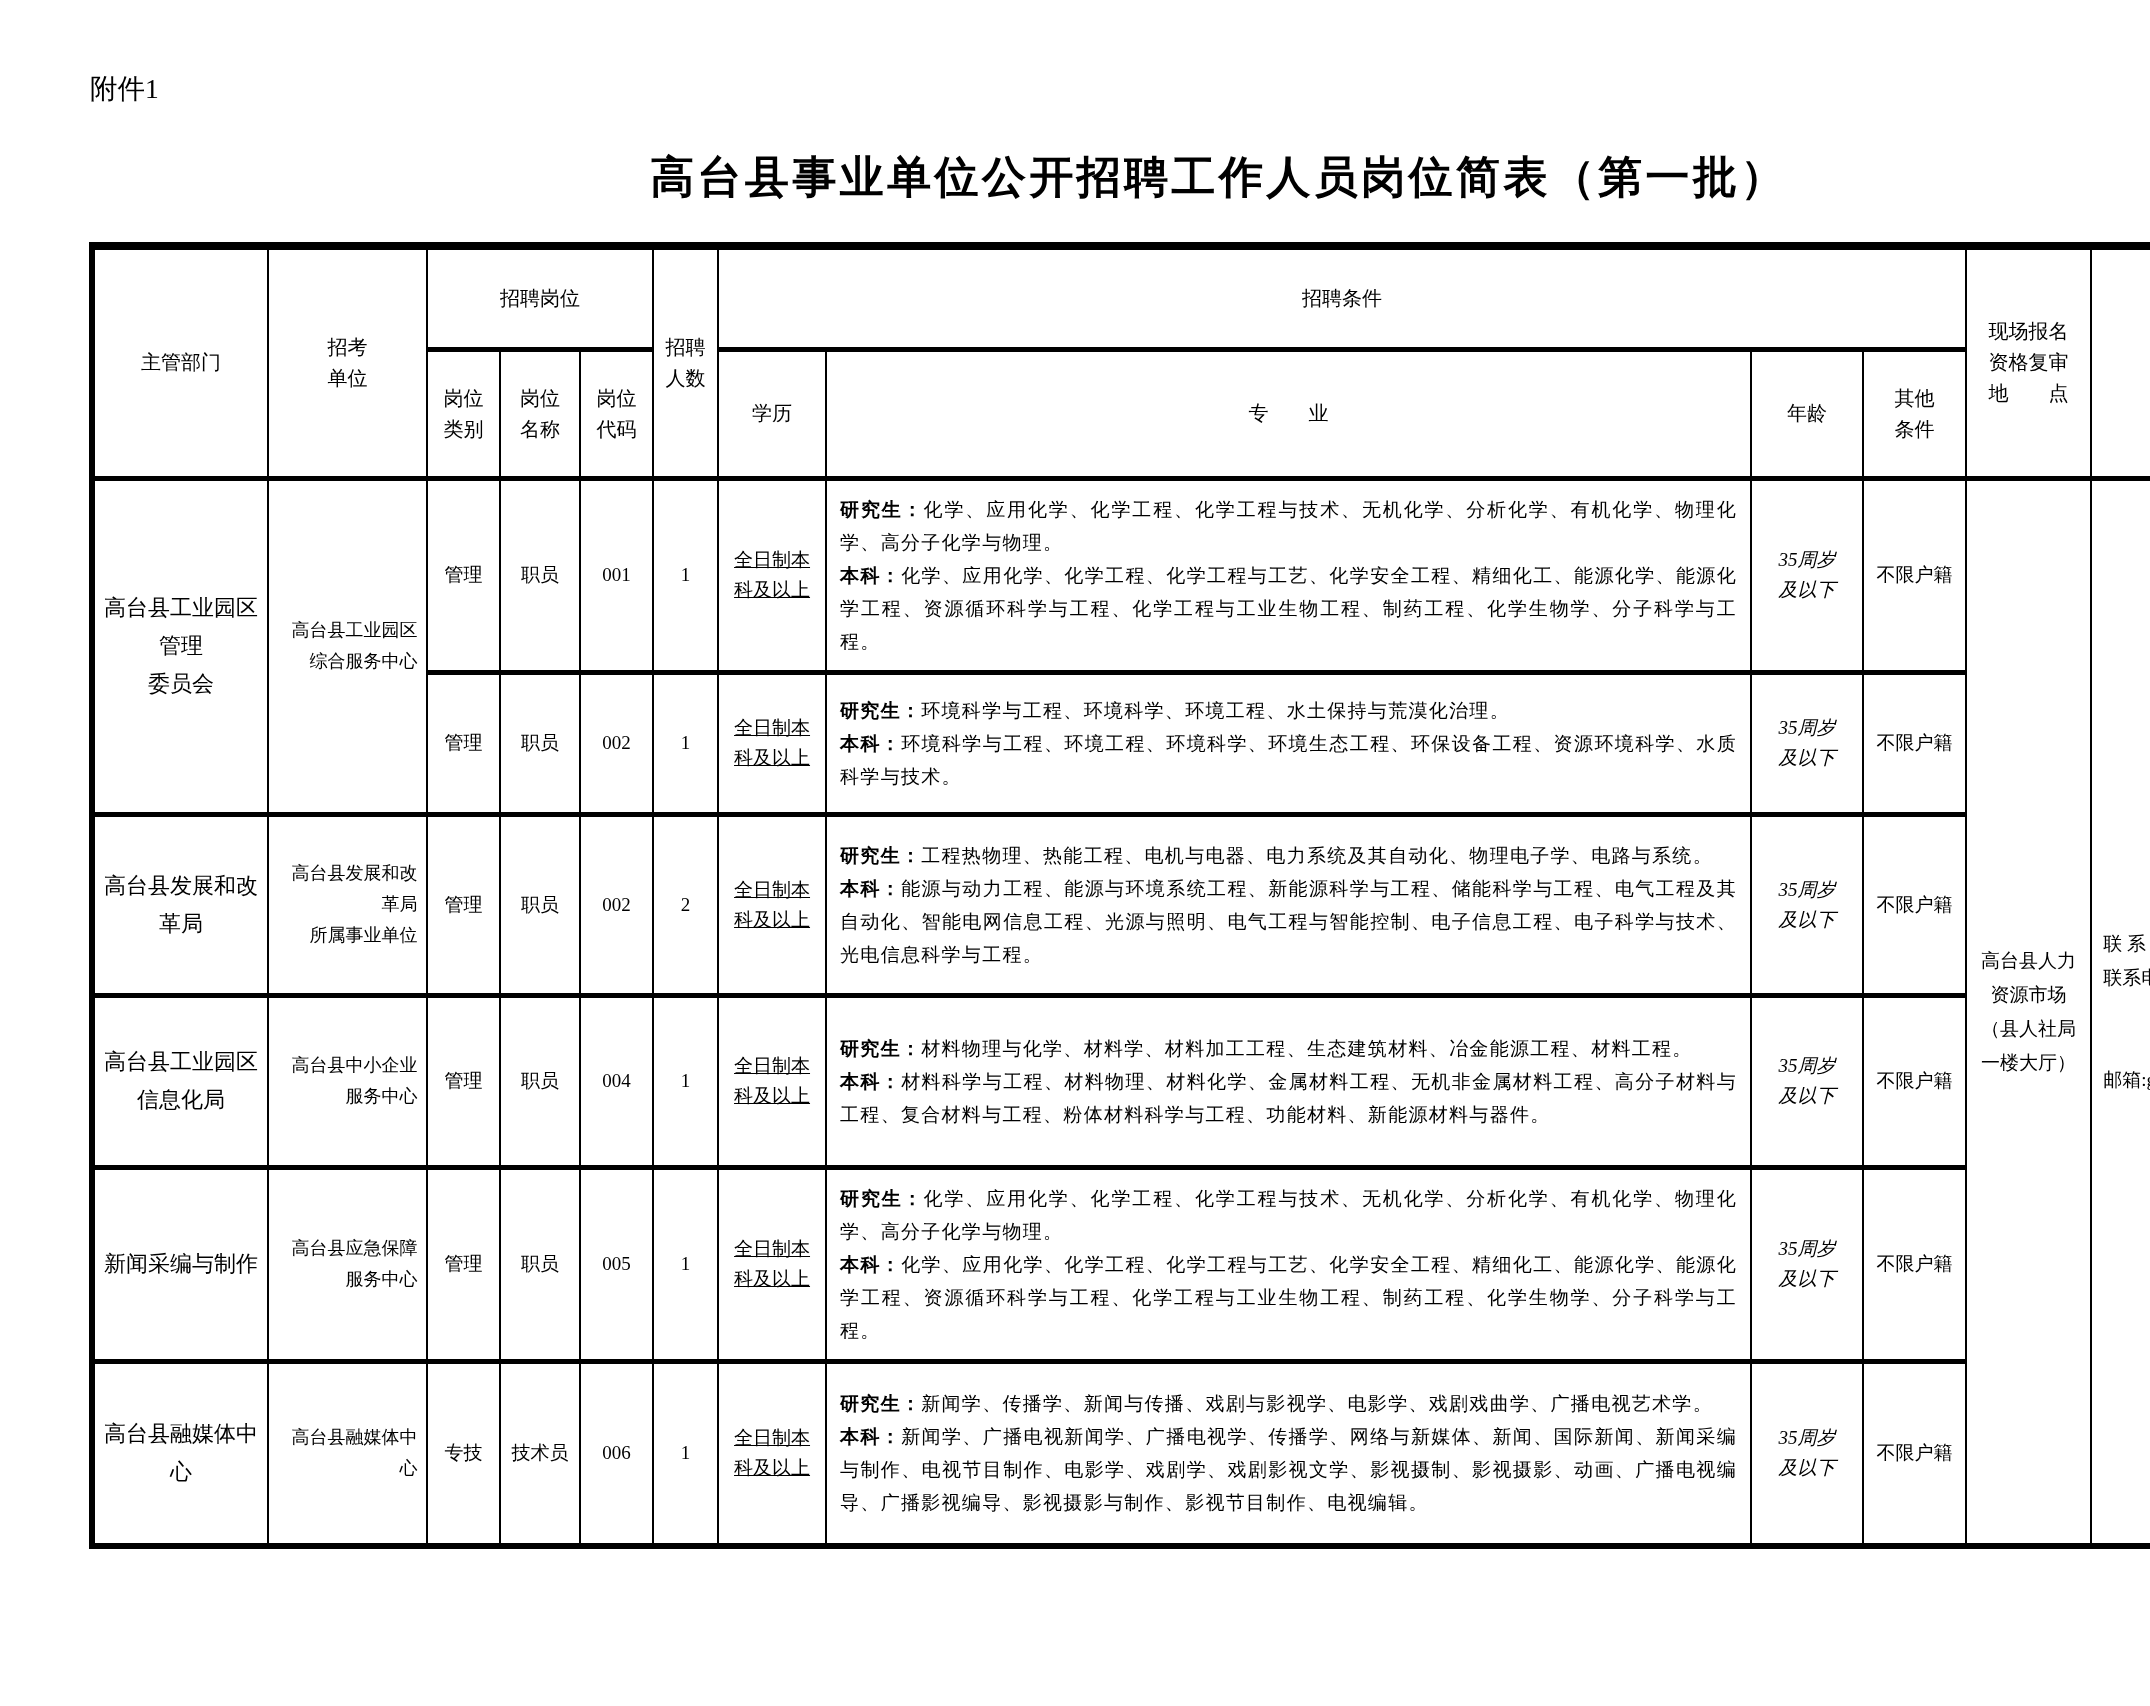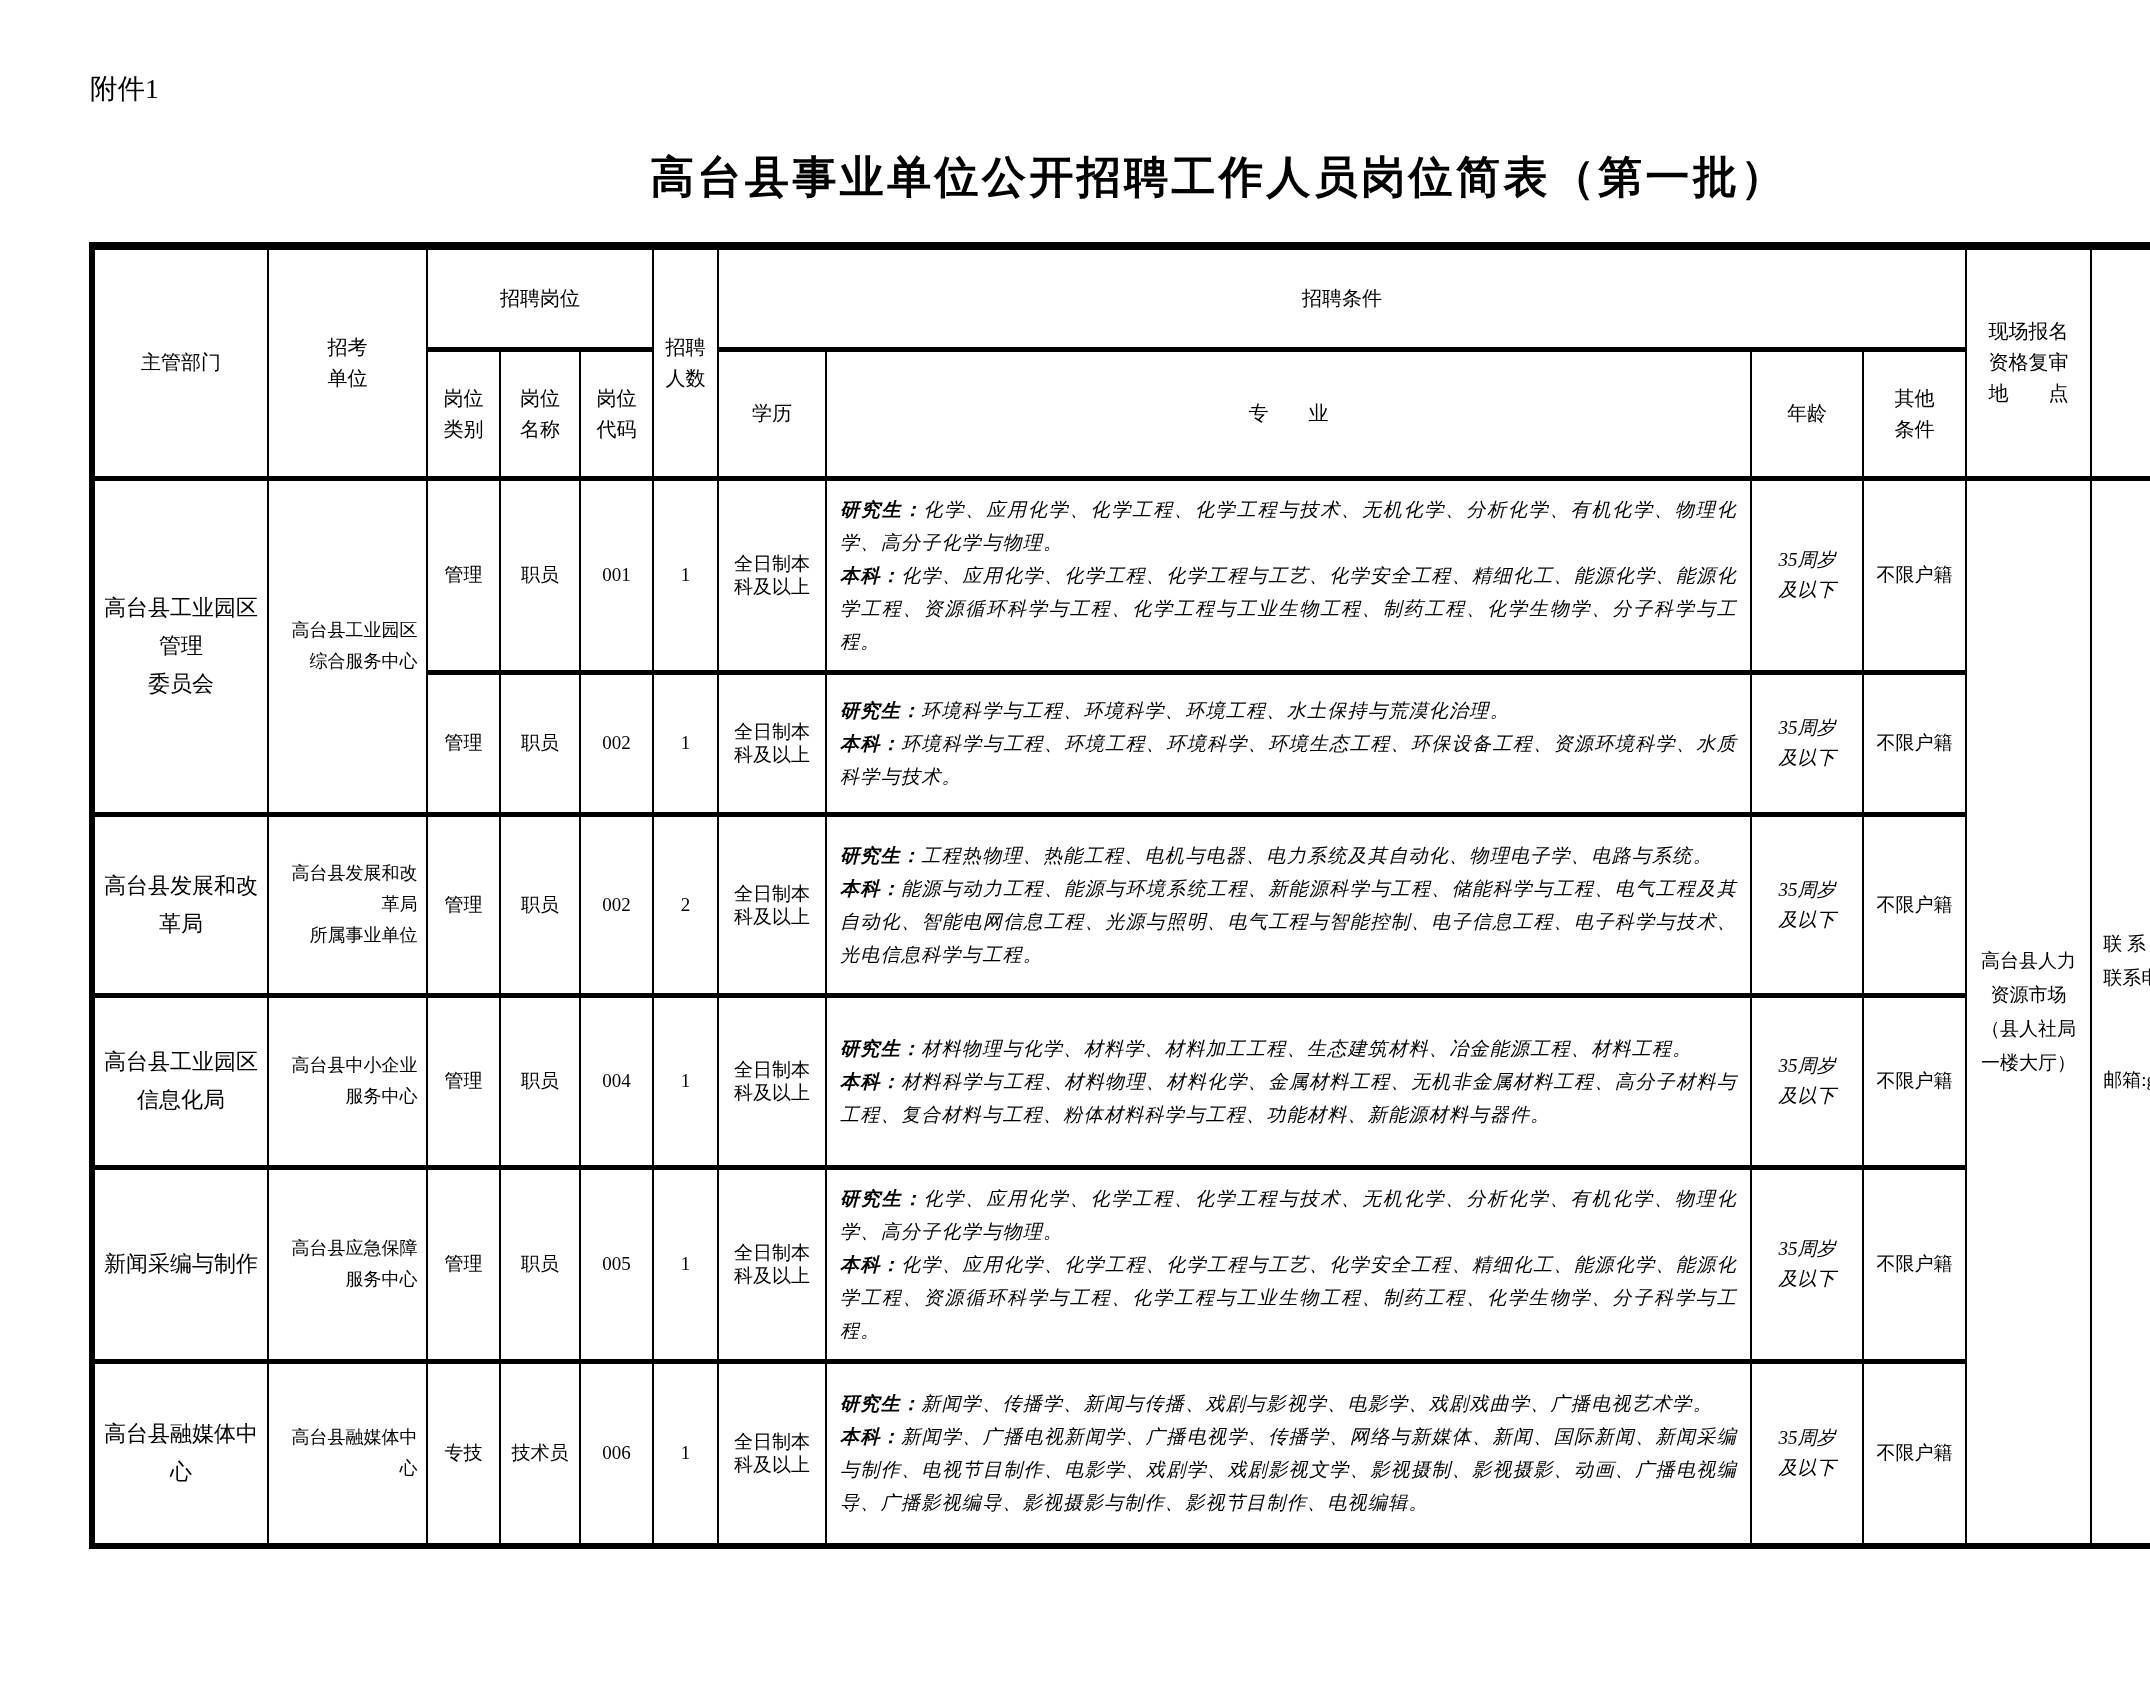--- a/index.html
+++ b/index.html
@@ -41,29 +41,28 @@
     vertical-align:middle;
     font-size:19px;
     line-height:30px;
     padding:3.4px 4.3px;
     overflow:hidden;
   }
   .pre { white-space:pre-line; }
   .hrow td { font-size:20px; line-height:31px;margin-left:44px; }
   .cell-dept { font-size:22px; line-height:38px; padding:3.4px 1.7px; }
   .cell-unit { font-size:18px; line-height:31px; padding:3.4px 8.6px;text-align:right; }
-  .cell-edu  { line-height:23px; }
+  .cell-edu  { line-height:30px;text-decoration:underline; }
   .cell-age  { line-height:30px;font-style:italic; }
   .cell-other{ white-space:nowrap; }
   .cell-spec {
     text-align:justify;
     padding:8.6px 13px;
     letter-spacing:1.3px;
     line-height:33px;
-    font-style:italic;
   }
   .cell-spec p { margin:0; }
   .cell-spec b { font-weight:bold; }
   .cell-location { line-height:34px; font-size:19px; }
   .cell-contact { text-align:left; padding:8.6px 11.2px; }
   .contact-line { white-space:pre; font-size:19px; line-height:34px; }
   .contact-line.indent { padding-left:95px; }
 </style>
 </head>
 <body>

